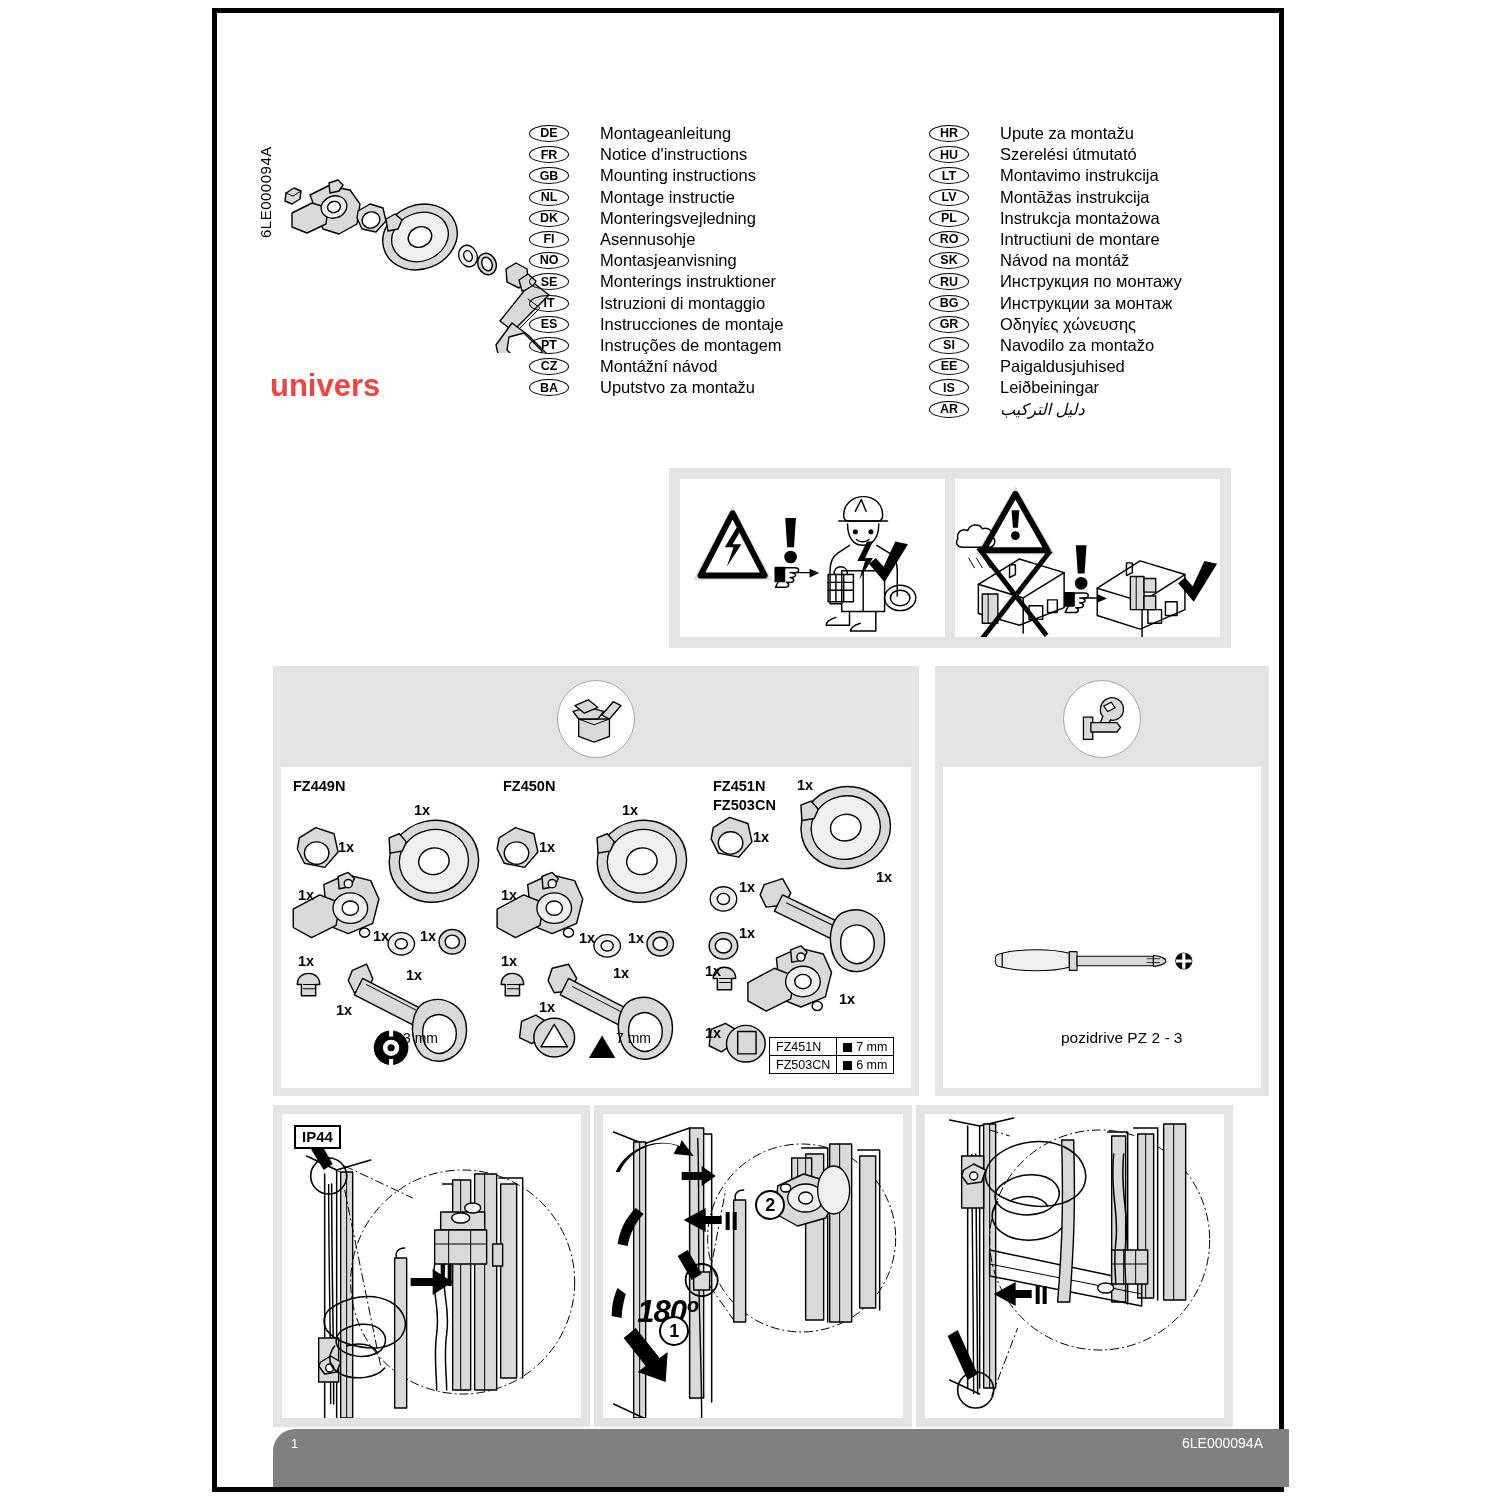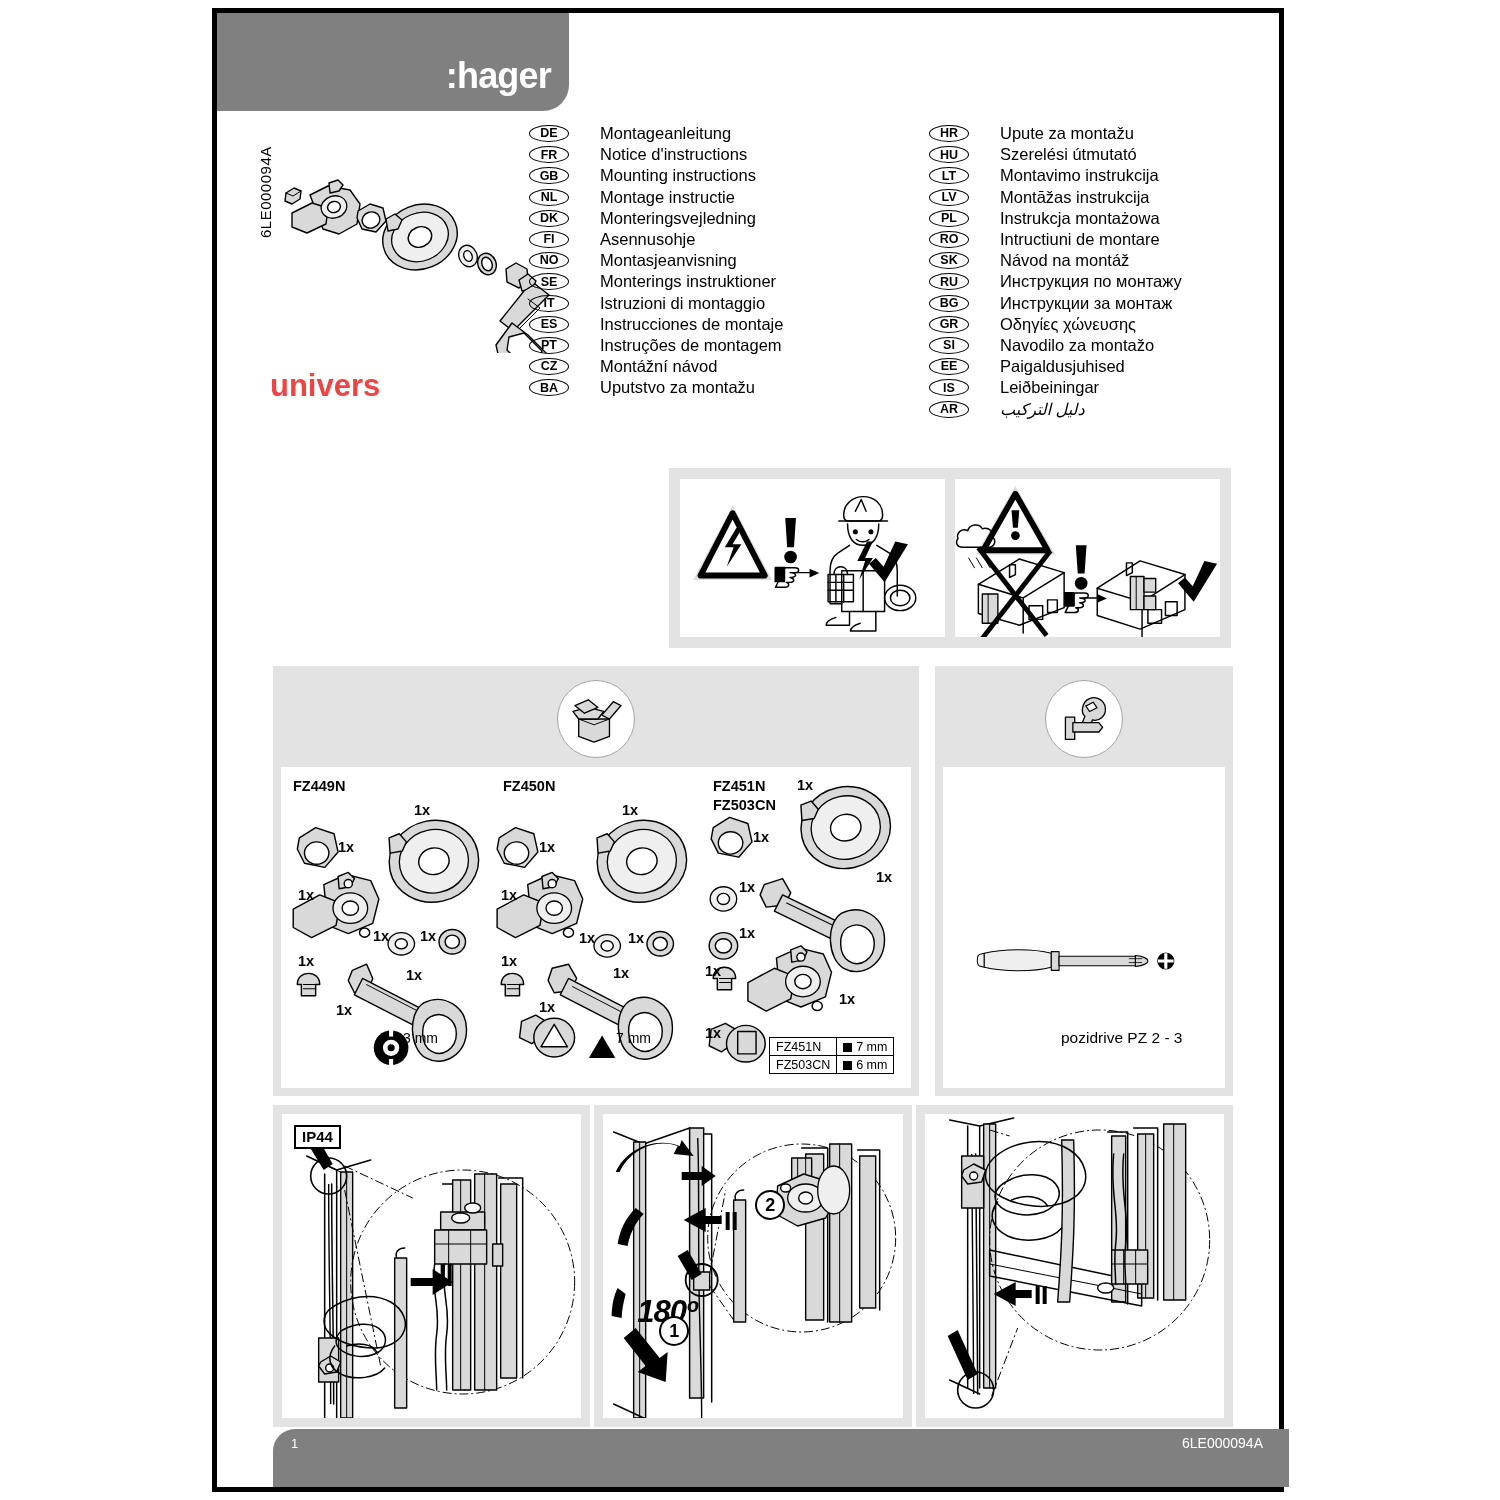--- a/index.html
+++ b/index.html
@@ -135,21 +135,21 @@
     border-radius: 50%;
     background: #fff;
     display: flex;
     align-items: center;
     justify-content: center;
   }
 
   .tools-section {
     position: absolute;
     left: 718px; top: 653px;
-    width: 298px; height: 430px;
+    width: 334px; height: 430px;
     background: #e3e3e3;
     padding: 8px;
     padding-top: 101px;
   }
   .tools-inner {
     background: #fff;
     width: 100%; height: 100%;
     position: relative;
   }
   .tool-label {
@@ -271,23 +271,20 @@
   .blk { fill: #000; }
   .wht { fill: #fff; stroke: #000; stroke-width: 1.4; stroke-linejoin: round; }
   .dashdot { fill: none; stroke: #000; stroke-width: 1; stroke-dasharray: 9 3 2 3; }
 </style>
 </head>
 <body>
 
 <div id="page">
 <div class="inner">
 
-  <div class="header-band">
-    <div class="logo">:hager</div>
-  </div>
 
   <div class="vert-code">6LE000094A</div>
   <div class="univers">univers</div>
 
   <div class="hero-art">
     <svg viewBox="0 0 280 180" width="280" height="180">
 
       <path class="fl" d="M14 20 l8-5 7 3 -1 8 -8 5 -7-3 z"></path>
       <path class="lnT" d="M14 20 l7 3 8-5"></path>
 

